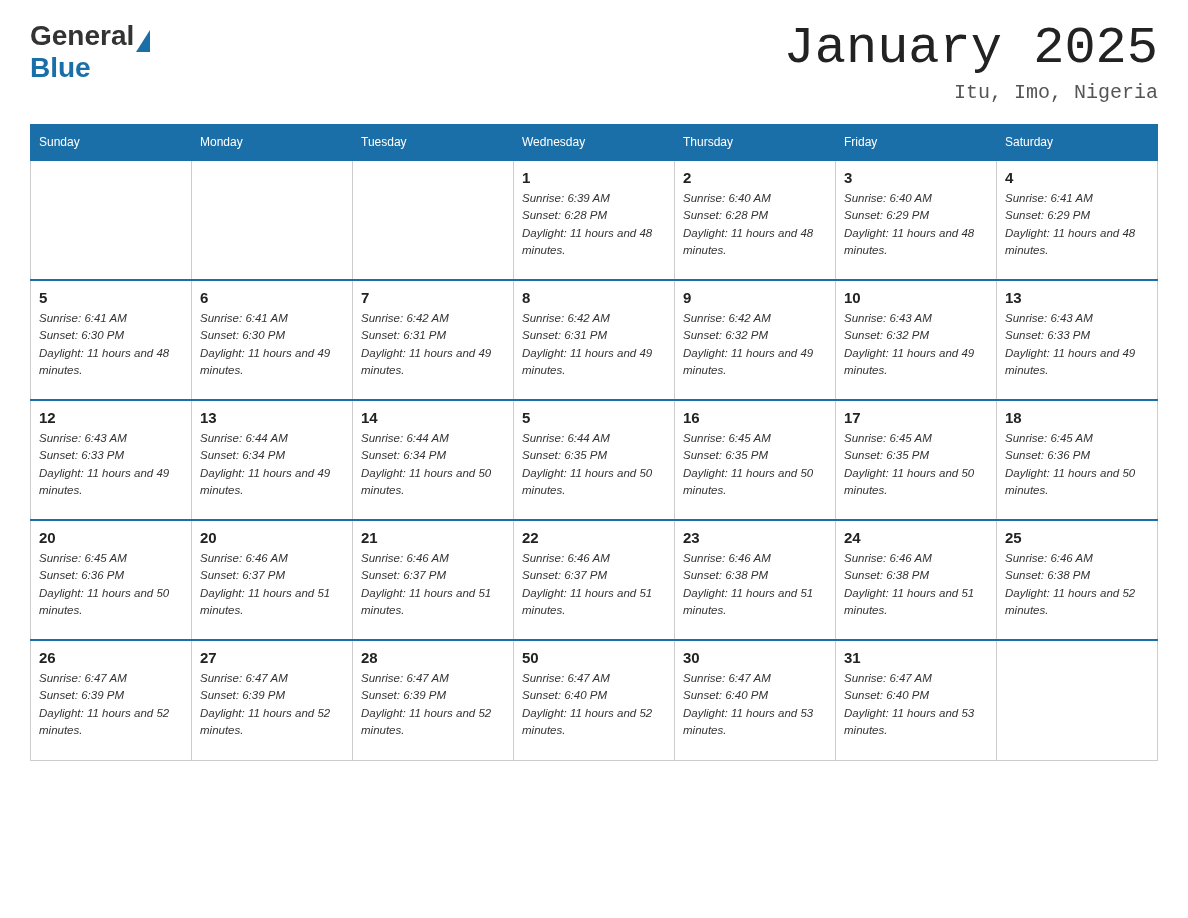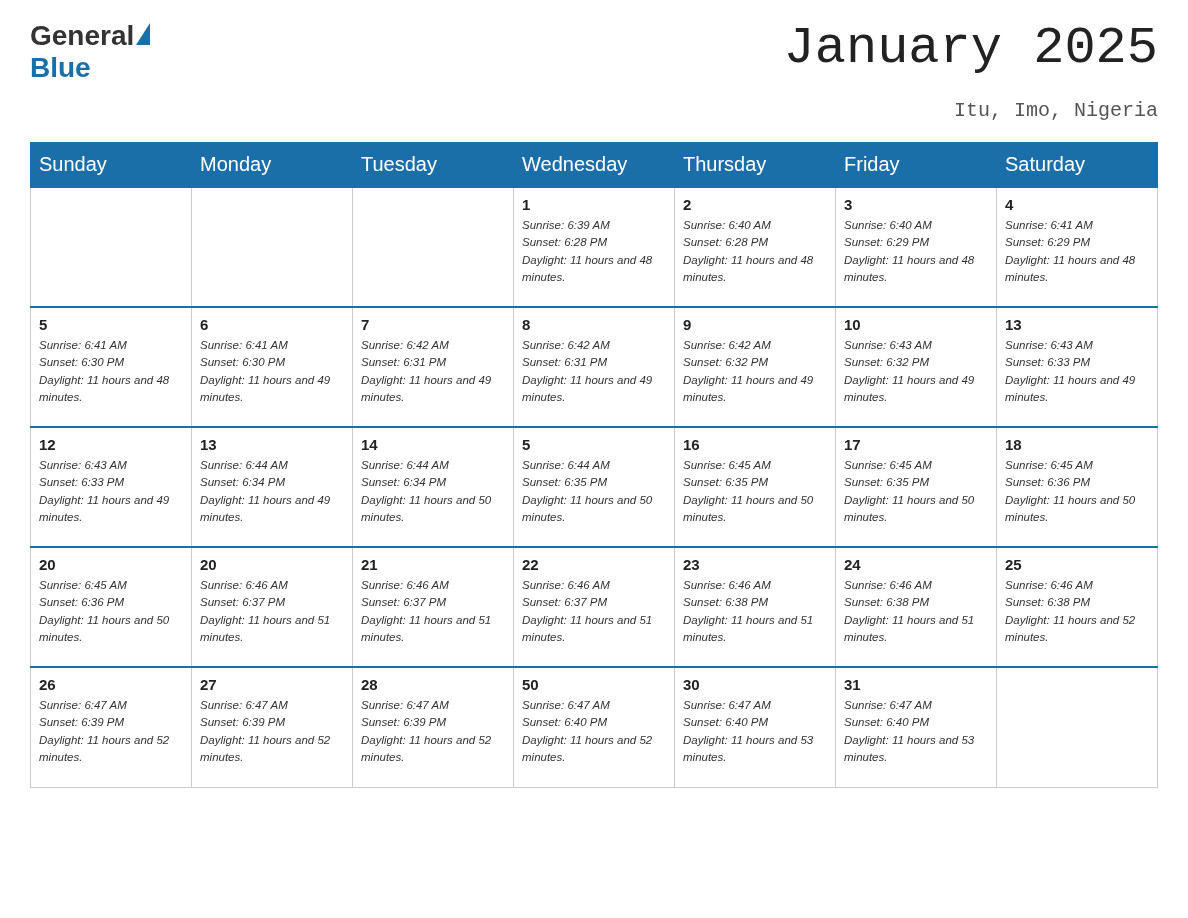--- a/index.html
+++ b/index.html
@@ -36,46 +36,46 @@
       margin-left: 2px;
       margin-top: -4px;
       display: inline-block;
     }
     .logo-wrapper {
       display: flex;
       flex-direction: column;
     }
     .logo-top-row {
       display: flex;
-      align-items: center;
+      align-items: flex-end;
     }
     .title-block {
       text-align: right;
       font-family: Liberation Mono, monospace;
     }
     .calendar-title {
       font-size: 52px;
       font-weight: normal;
       color: #222;
       line-height: 1.1;
     }
     .calendar-subtitle {
       font-size: 20px;
       color: #555;
-      margin-top: 22px;
+      margin-top: 4px;
     }
     .calendar-table {
       width: 100%;
       border-collapse: collapse;
       table-layout: fixed;
     }
     .calendar-table thead tr th {
       background-color: #1a6fa8;
       color: #ffffff;
-      font-size: 20px;
+      font-size: 12px;
       font-weight: normal;
       padding: 10px 8px;
       text-align: left;
       border: 1px solid #1a6fa8;
       margin-left: 16px;
     }
     .calendar-table tbody tr td {
       vertical-align: top;
       border: 1px solid #cccccc;
       border-top: 2px solid #1a6fa8;

